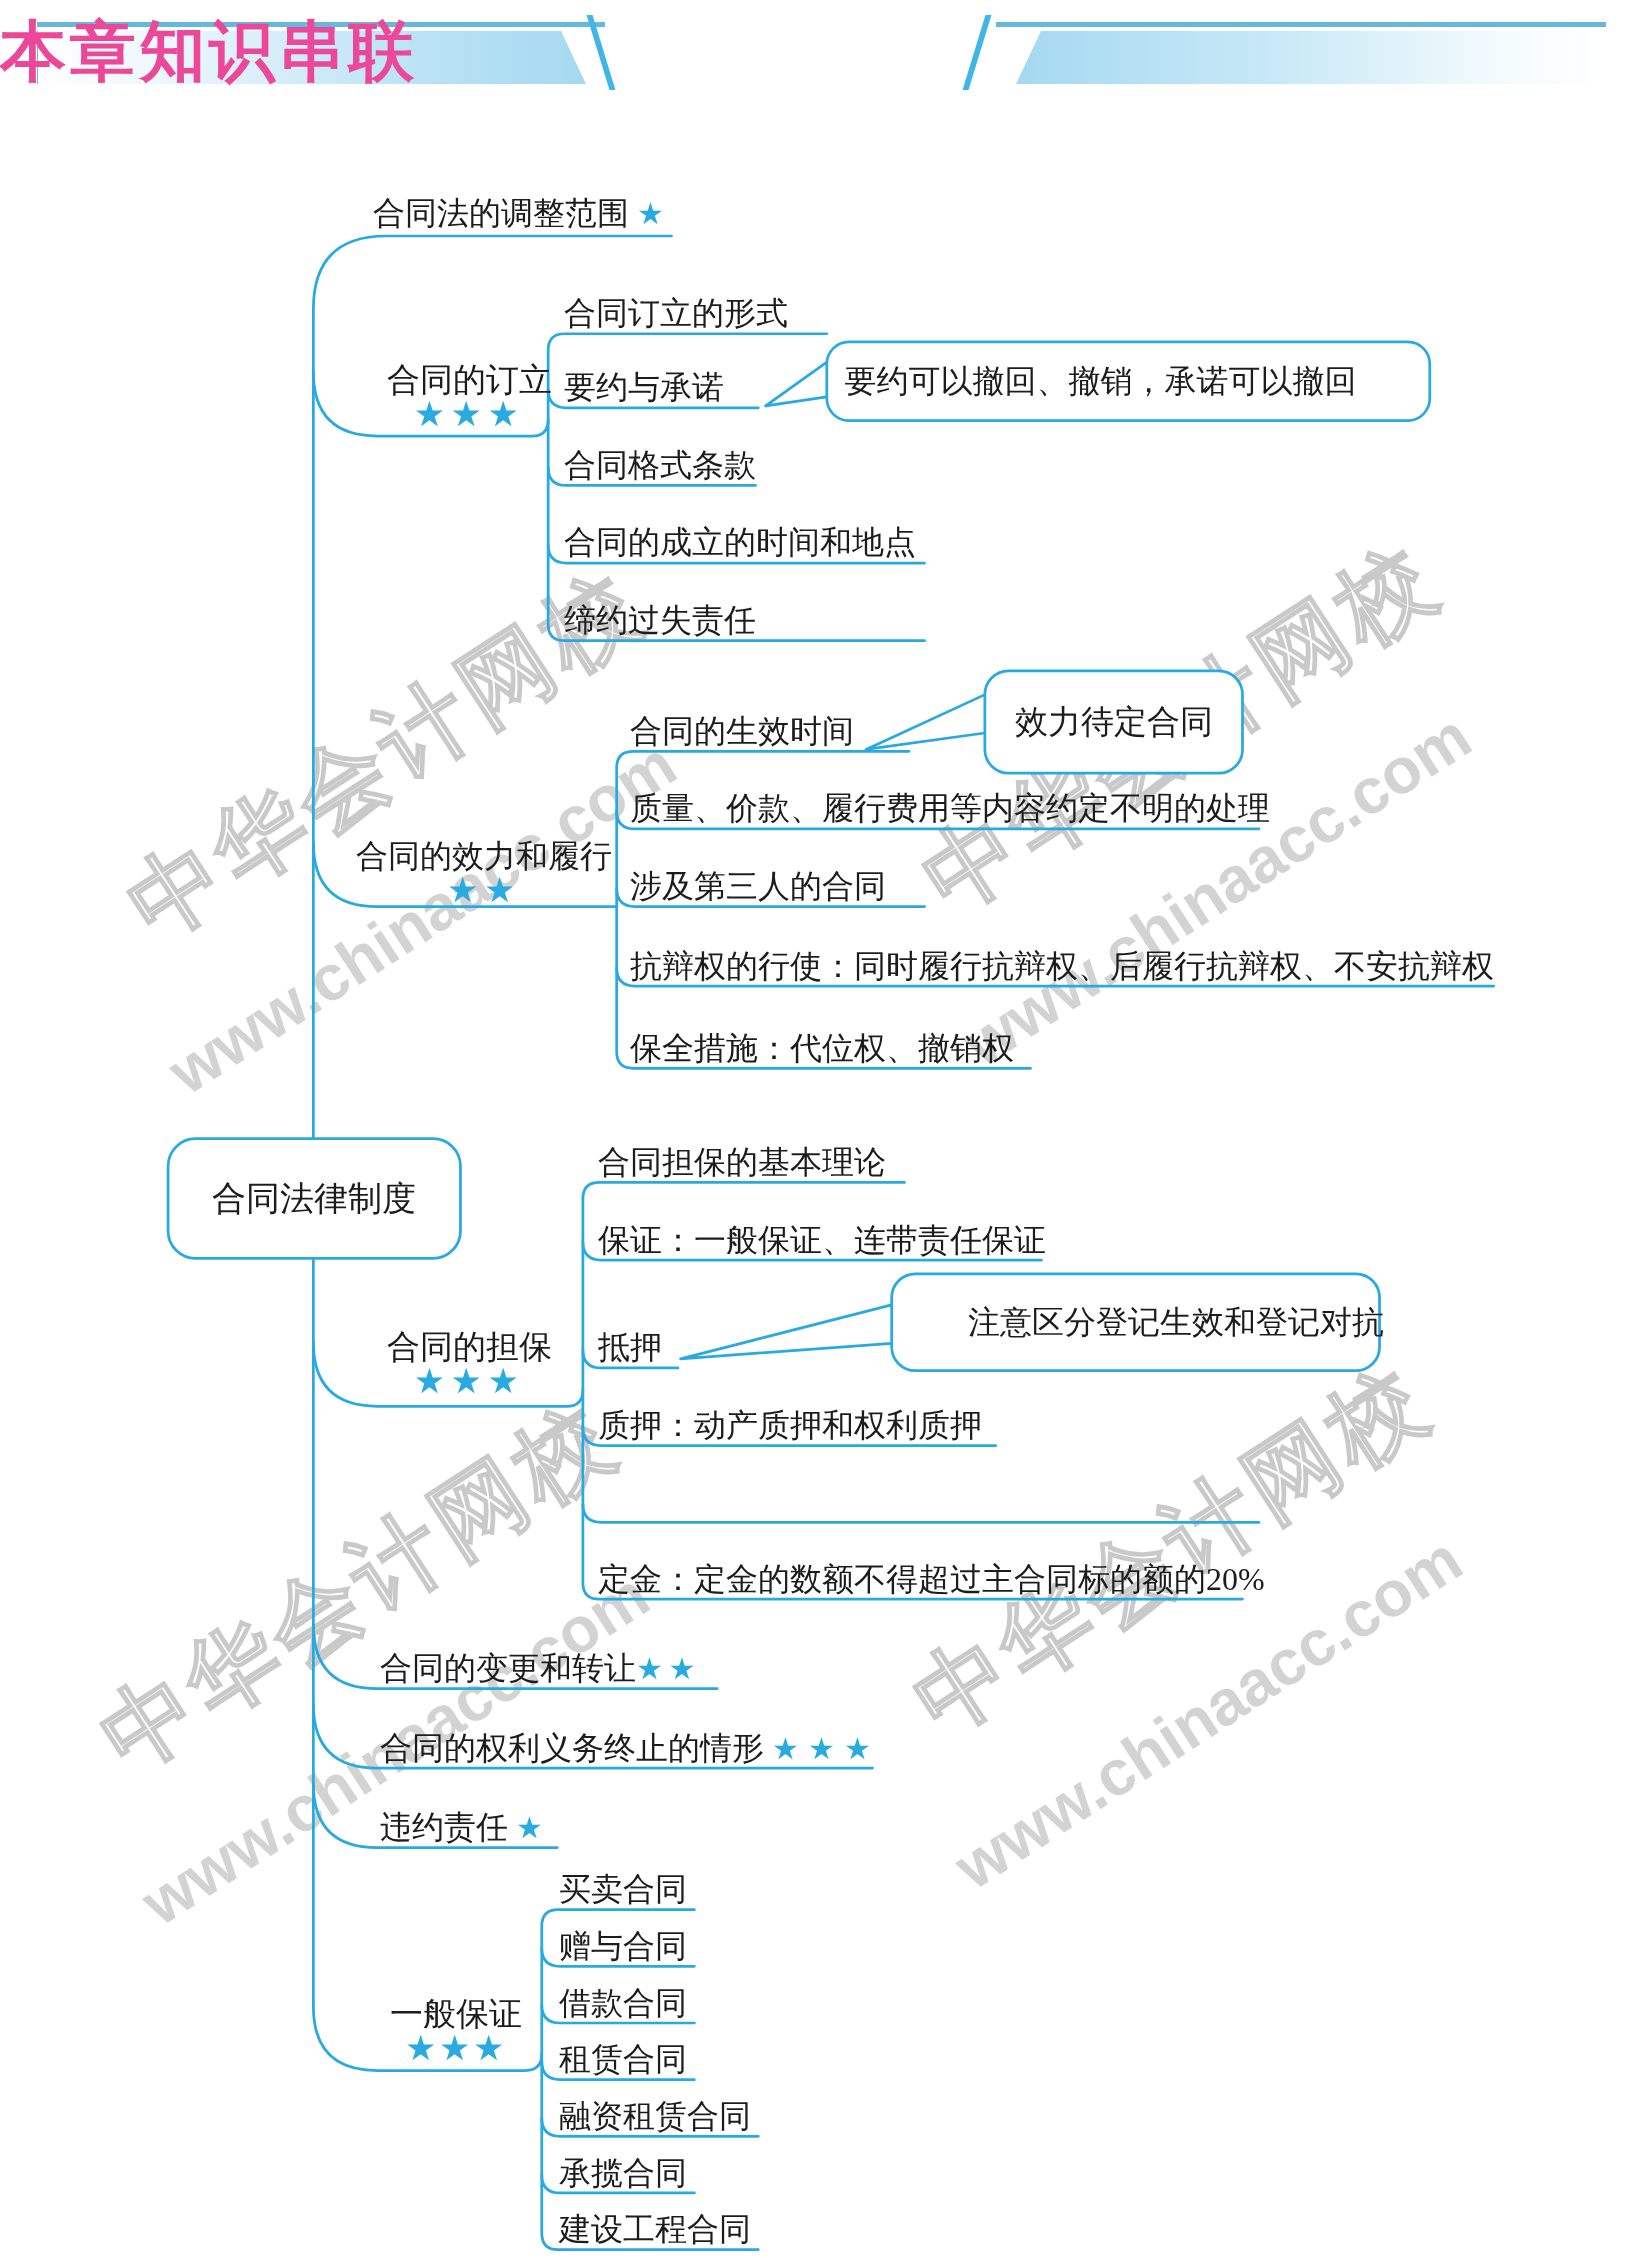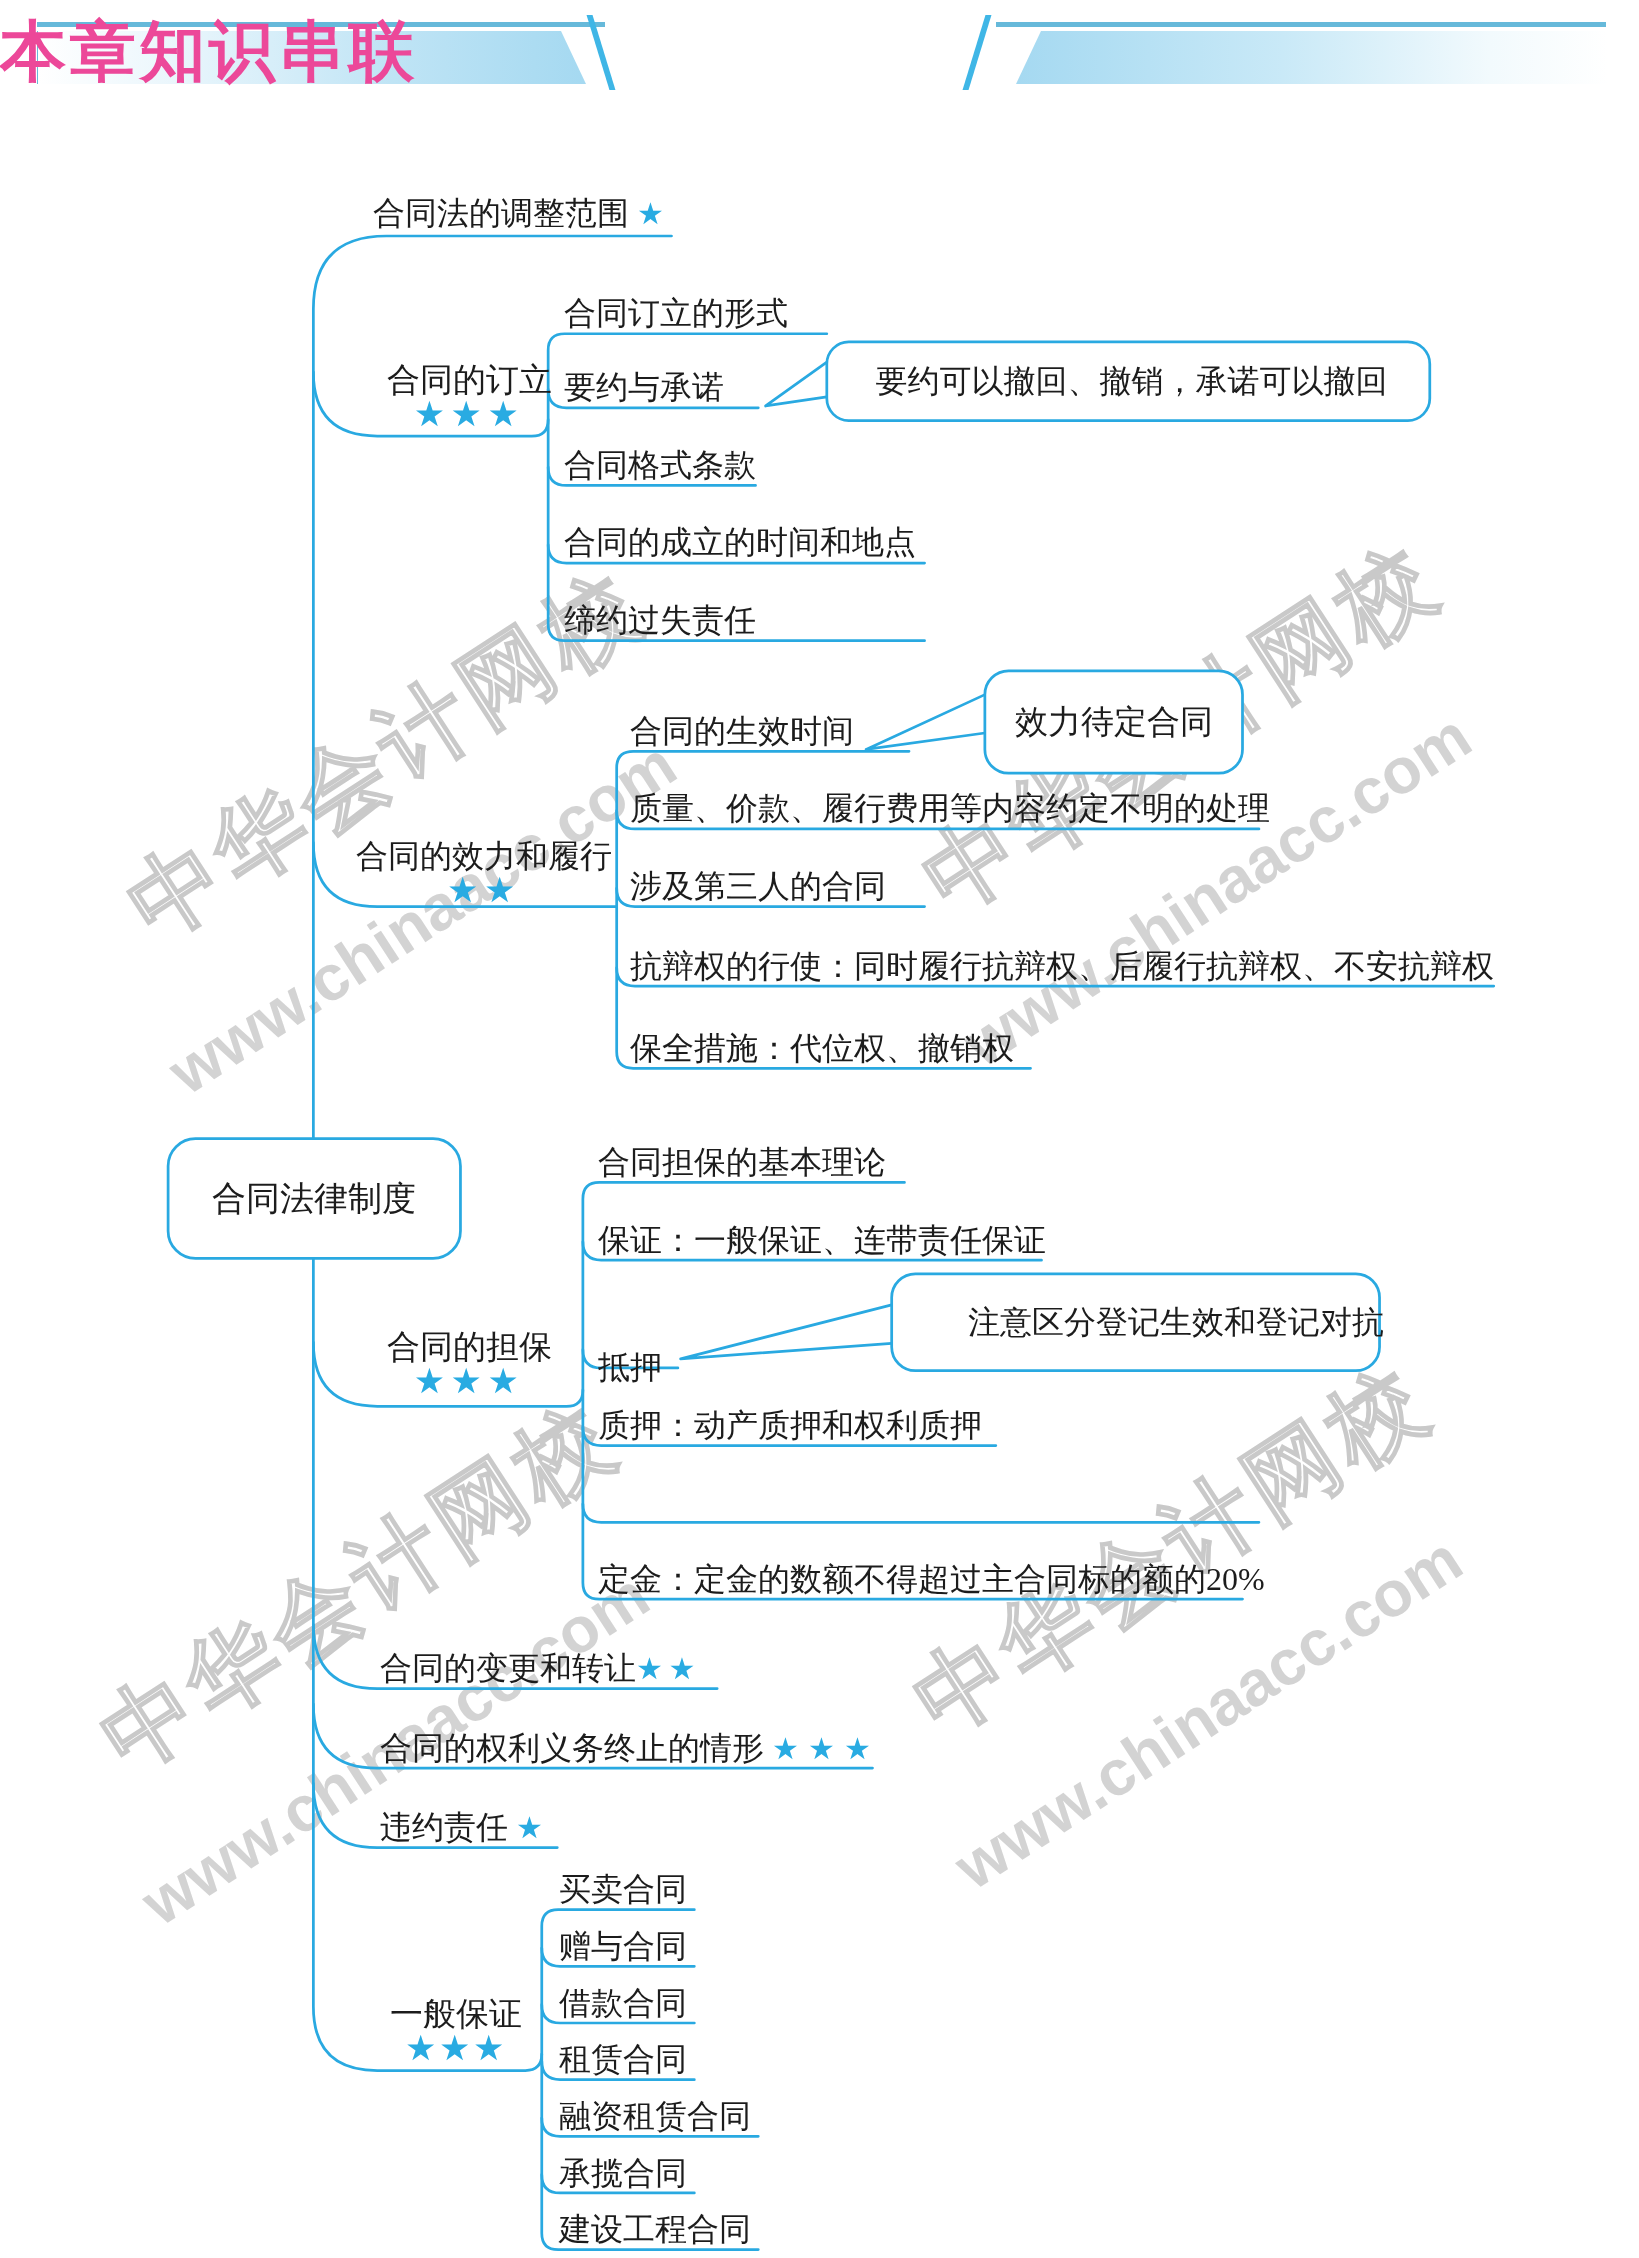--- a/index.html
+++ b/index.html
@@ -115,39 +115,39 @@
 
   <div class="node" style="left:373px;top:195px;">
     <span>合同法的调整范围</span>
     <span class="star-inline">★</span>
   </div>
 
   <div class="plabel" style="left:387px;top:362px;">合同的订立</div>
   <div class="pstars" style="left:387px;top:398px;width:164px;">★★★</div>
   <div class="node" style="left:564px;top:295px;">合同订立的形式</div>
   <div class="node" style="left:564px;top:369px;">要约与承诺</div>
-  <div class="callout-text" style="left:827px;top:342px;width:547px;line-height:79px;padding-left:31px;">要约可以撤回、撤销，承诺可以撤回</div>
+  <div class="callout-text" style="left:827px;top:342px;width:547px;line-height:79px;">要约可以撤回、撤销，承诺可以撤回</div>
   <div class="node" style="left:564px;top:447px;">合同格式条款</div>
   <div class="node" style="left:564px;top:524px;">合同的成立的时间和地点</div>
   <div class="node" style="left:564px;top:602px;">缔约过失责任</div>
 
   <div class="plabel" style="left:356px;top:838px;font-size:32px;">合同的效力和履行</div>
   <div class="pstars" style="left:356px;top:874px;width:256px;">★★</div>
   <div class="node" style="left:630px;top:713px;">合同的生效时间</div>
   <div class="callout-text" style="left:985px;top:671px;width:258px;line-height:102px;font-size:33px;">效力待定合同</div>
   <div class="node" style="left:630px;top:790px;">质量、价款、履行费用等内容约定不明的处理</div>
   <div class="node" style="left:630px;top:868px;">涉及第三人的合同</div>
   <div class="node" style="left:630px;top:948px;">抗辩权的行使：同时履行抗辩权、后履行抗辩权、不安抗辩权</div>
   <div class="node" style="left:630px;top:1030px;">保全措施：代位权、撤销权</div>
 
   <div class="plabel" style="left:387px;top:1329px;">合同的担保</div>
   <div class="pstars" style="left:387px;top:1365px;width:164px;">★★★</div>
   <div class="node" style="left:598px;top:1144px;">合同担保的基本理论</div>
   <div class="node" style="left:598px;top:1222px;">保证：一般保证、连带责任保证</div>
-  <div class="node" style="left:598px;top:1329px;margin-top:20px;">抵押</div>
+  <div class="node" style="left:598px;top:1329px;">抵押</div>
   <div class="callout-text" style="left:892px;top:1274px;width:568px;line-height:97px;">注意区分登记生效和登记对抗</div>
   <div class="node" style="left:598px;top:1407px;">质押：动产质押和权利质押</div>
   <div class="node" style="left:598px;top:1561px;">定金：定金的数额不得超过主合同标的额的20%</div>
 
   <div class="node" style="left:380px;top:1650px;">
     <span>合同的变更和转让</span><span class="star-inline">★★</span>
   </div>
   <div class="node" style="left:380px;top:1730px;">
     <span>合同的权利义务终止的情形</span> <span class="star-inline" style="letter-spacing:9.1px;">★★★</span>
   </div>

